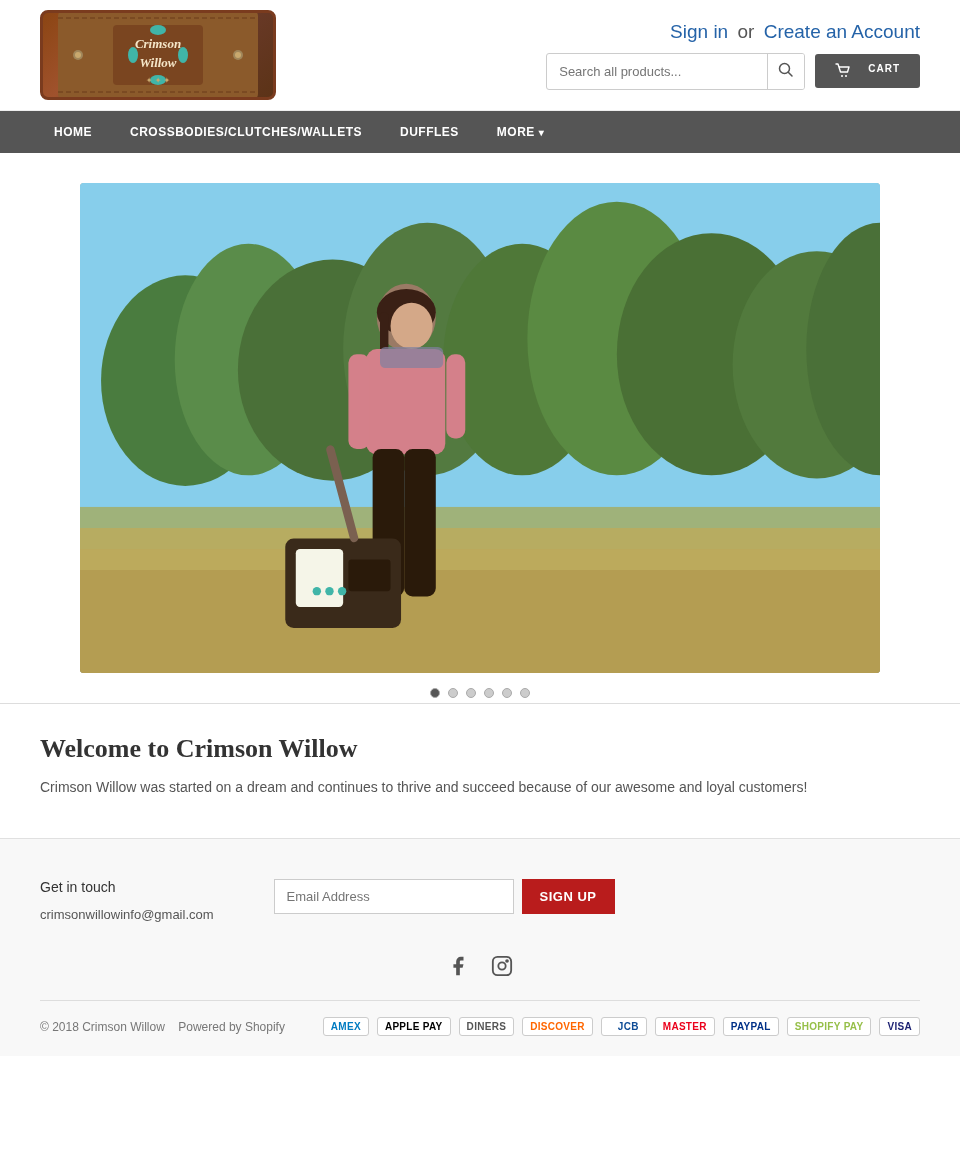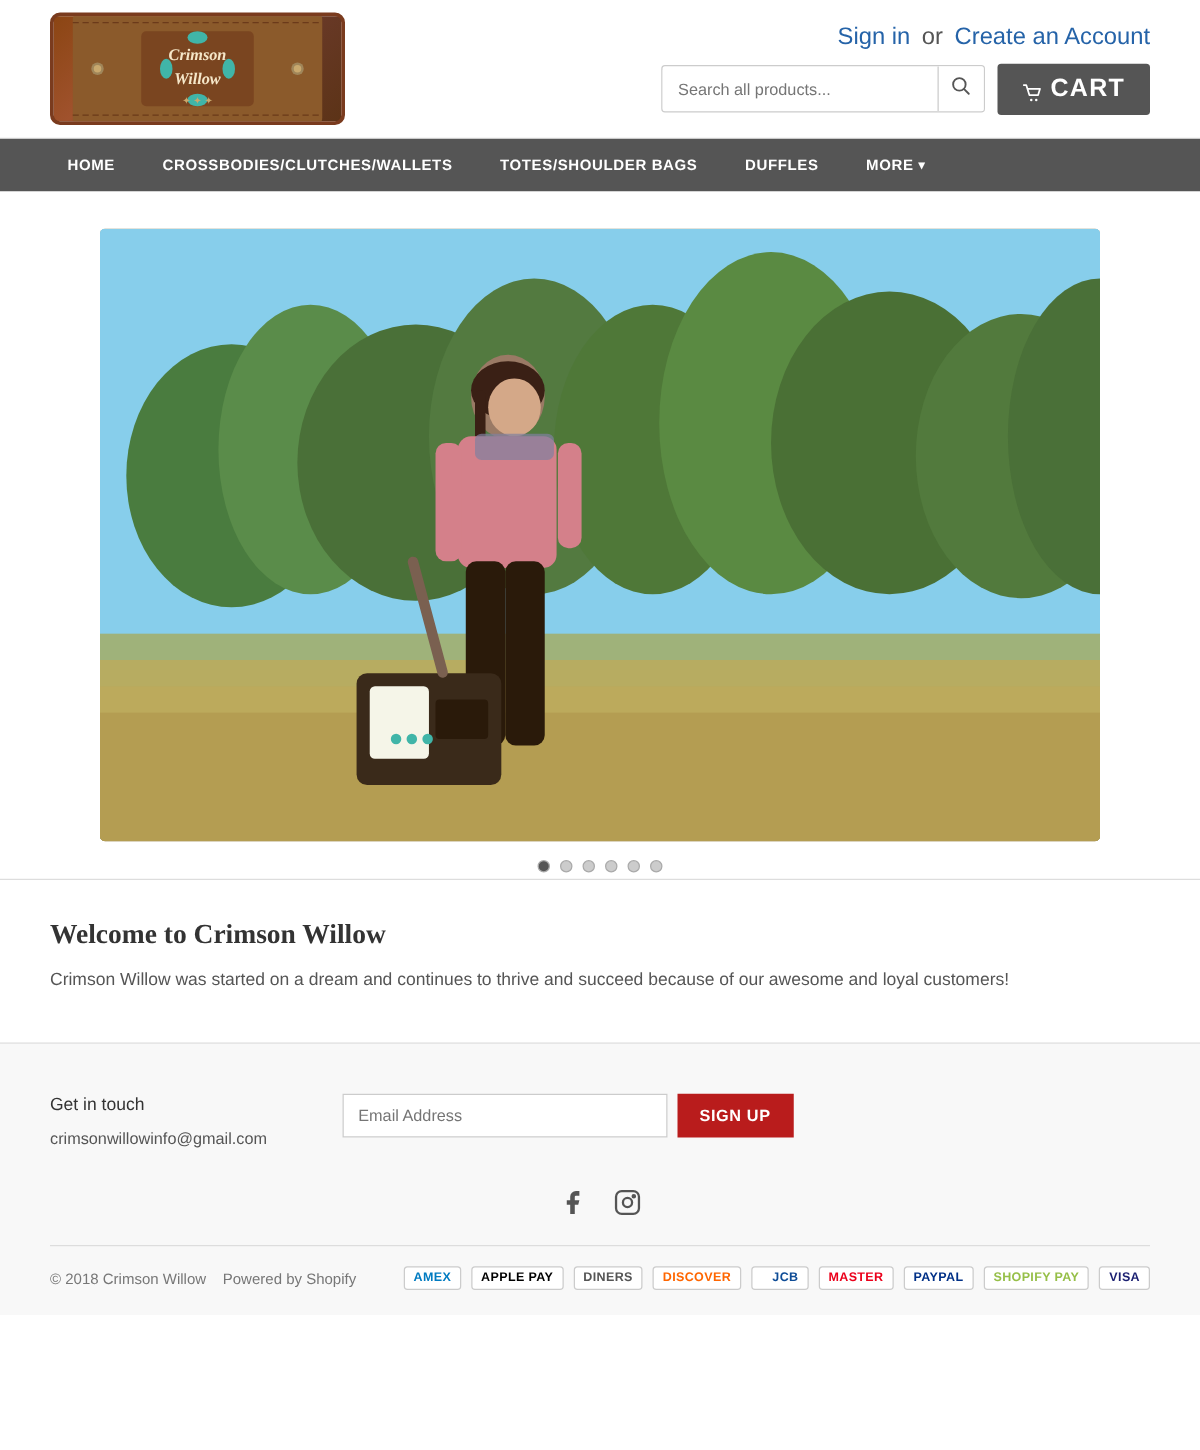--- a/index.html
+++ b/index.html
@@ -78,26 +78,26 @@
       border-left: 1px solid #ccc;
     }
 
     .cart-btn {
       background: #555;
       color: #fff;
       border: none;
       padding: 9px 20px;
       border-radius: 3px;
       cursor: pointer;
-      font-size: 20px;
+      font-size: 10px;
       font-weight: bold;
       letter-spacing: 1px;
       display: flex;
-      align-items: flex-end;
-      gap: 6px;
+      align-items: flex-start;
+      gap: 17px;
     }
 
     
     .nav {
       background: #555;
       display: flex;
       align-items: center;
       padding: 0 40px;
       gap: 10px;
     }
@@ -163,21 +163,21 @@
     .hero-dot.active {
       background: #555;
     }
 
     
     .welcome-section {
       padding: 30px 40px 40px;
       border-top: 1px solid #ddd;
     }
     .welcome-title {
-      font-size: 22px;
+      font-size: 26px;
       font-weight: bold;
       color: #333;
       margin-bottom: 12px;
       font-family: Georgia, serif;
     }
     .welcome-text {
       font-size: 14px;
       color: #555;
       line-height: 1.6;
     }
@@ -205,21 +205,21 @@
       color: #555;
     }
     .newsletter-row {
       display: flex;
       gap: 8px;
     }
     .email-input {
       border: 1px solid #ccc;
       padding: 9px 12px;
       font-size: 13px;
-      width: 260px;
+      width: 240px;
       outline: none;
       color: #555;
     }
     .signup-btn {
       background: #b91c1c;
       color: #fff;
       border: none;
       padding: 9px 18px;
       font-size: 13px;
       cursor: pointer;
@@ -353,23 +353,20 @@
 </header>
 
 <nav class="nav">
   <a class="nav-item">
     <span>HOME</span>
   </a>
   <a class="nav-item">
     <span>CROSSBODIES/CLUTCHES/WALLETS</span>
   </a>
   <a class="nav-item">
-    <span>TOTES/SHOULDER BAGS</span>
-  </a>
-  <a class="nav-item">
     <span>DUFFLES</span>
   </a>
   <a class="nav-item">
     <span>MORE</span>
     <span class="nav-chevron">▾</span>
   </a>
 </nav>
 
 <div style="padding: 15px 40px 0;">
   <div class="hero">

